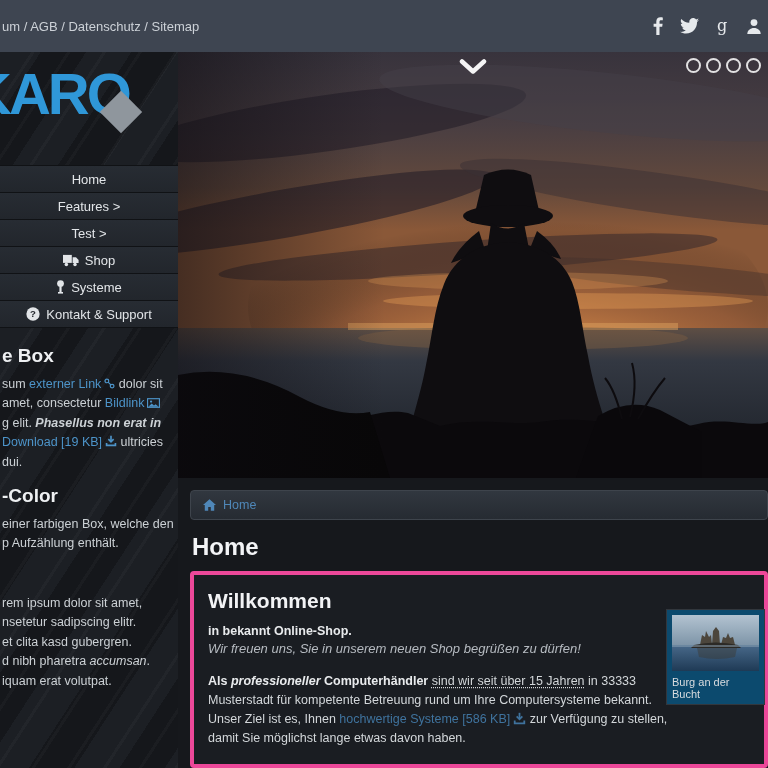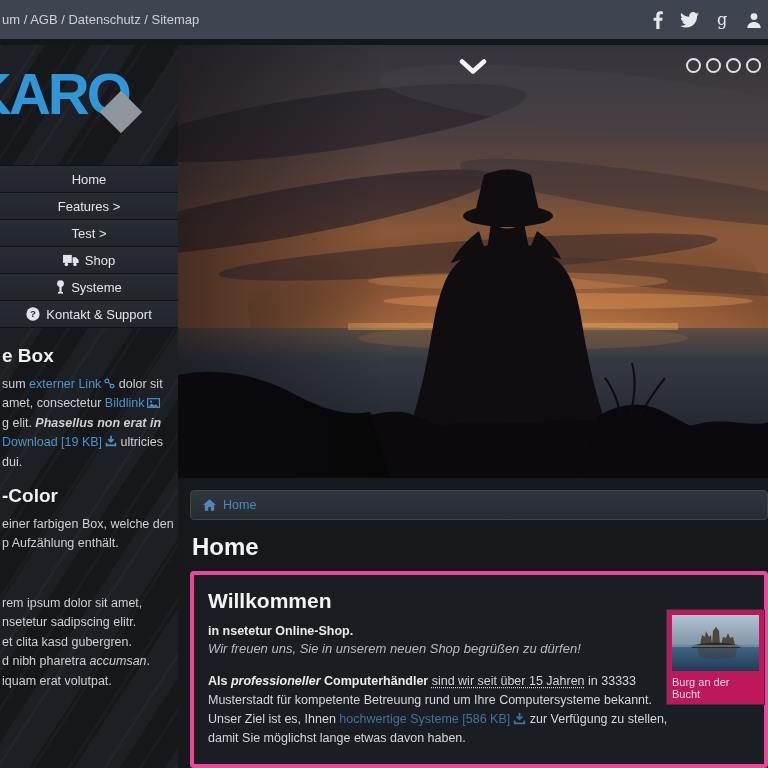--- a/index.html
+++ b/index.html
@@ -3,21 +3,21 @@
 <meta charset="utf-8">
 <style>
   html,body{margin:0;padding:0;}
   body{
     width:768px;height:768px;overflow:hidden;position:relative;
     background:#141619;font-family:"Liberation Sans",sans-serif;
     -webkit-font-smoothing:antialiased;
   }
   
   .topbar{
-    position:absolute;top:0;left:0;width:768px;height:39px;
+    position:absolute;top:0;left:0;width:768px;height:52px;
     background:#3e4551;display:flex;align-items:center;justify-content:space-between;
     z-index:30;
   }
   .topbar-links{color:#ccd1d7;font-size:13px;padding-left:2px;white-space:nowrap;cursor:pointer;}
   .topbar-social{display:flex;align-items:center;gap:17px;padding-right:6px;color:#e6e9ec;}
   .topbar-social .sicon{display:inline-flex;cursor:pointer;color:#e6e9ec;}
   
   .sidebar{
     position:absolute;top:45px;left:0;width:178px;height:723px;
     background:
@@ -74,21 +74,21 @@
   .sub-bold{font-weight:bold;font-size:12.5px;color:#e8eaec;line-height:17px;}
   .sub-italic{font-style:italic;font-size:13px;color:#b6bbc1;line-height:18px;margin-bottom:14px;}
   .welcome-para{font-size:12.5px;line-height:19px;color:#d3d7da;width:468px;}
   .welcome-para .b{font-weight:bold;color:#e9ebed;}
   .welcome-para .bi{font-weight:bold;font-style:italic;color:#e9ebed;margin-top:11px;}
   .welcome-para .u{text-decoration:underline;text-decoration-style:dotted;text-underline-offset:2px;}
   a.plink{color:#3f739e;text-decoration:none;cursor:pointer;}
   .plink-ic{display:inline-flex;vertical-align:-2px;color:#3f739e;margin-left:3px;}
   .thumb{
     position:absolute;right:-1px;top:34px;width:99px;box-sizing:border-box;
-    background:#be185d;border:1px solid #32373d;padding:5px 5px 4px 5px;cursor:pointer;
+    background:#0c4a6e;border:1px solid #32373d;padding:5px 5px 4px 5px;cursor:pointer;
   }
   .thumb svg{display:block;}
   .thumb-caption{font-size:11px;color:#d9dcdf;margin-top:5px;}
 </style>
 </head>
 <body>
 
 <div class="topbar">
   <div class="topbar-links">um / AGB / Datenschutz / Sitemap</div>
   <div class="topbar-social">
@@ -282,21 +282,21 @@
             <path d="M8 0L0 7h2.2v7h4.2v-4.4h3.2V14h4.2V7H16z" fill="#4f87b8"></path>
           </svg>
       </span>
       <span>Home</span>
     </div>
 
     <div class="page-title">Home</div>
 
     <div class="panel">
       <h2>Willkommen</h2>
-      <div class="sub-bold">in nsetetur Online-Shop.</div>
+      <div class="sub-bold">in bekannt Online-Shop.</div>
       <div class="sub-italic">Wir freuen uns, Sie in unserem neuen Shop begrüßen zu dürfen!</div>
       <div class="welcome-para">
         <span class="b">Als </span><span class="bi">professioneller </span><span class="b">Computerhändler </span><span class="u">sind wir seit über 15 Jahren</span><span> in 33333 Musterstadt für kompetente Betreuung rund um Ihre Computersysteme bekannt. Unser Ziel ist es, Ihnen </span><a class="plink"><span>hochwertige Systeme [586 KB]</span></a><span class="plink-ic">
             <svg width="13" height="13" viewBox="0 0 16 16">
               <path d="M8 1v7" stroke="currentColor" stroke-width="2.2" fill="none"></path>
               <path d="M4.5 5.5L8 9l3.5-3.5" stroke="currentColor" stroke-width="2.2" fill="none"></path>
               <path d="M1 10.5v4.5h14v-4.5h-2.2v2.3H3.2v-2.3z" fill="currentColor"></path>
             </svg>
           </span><span> zur Verfügung zu stellen, damit Sie möglichst lange etwas davon haben.</span>
       </div>

